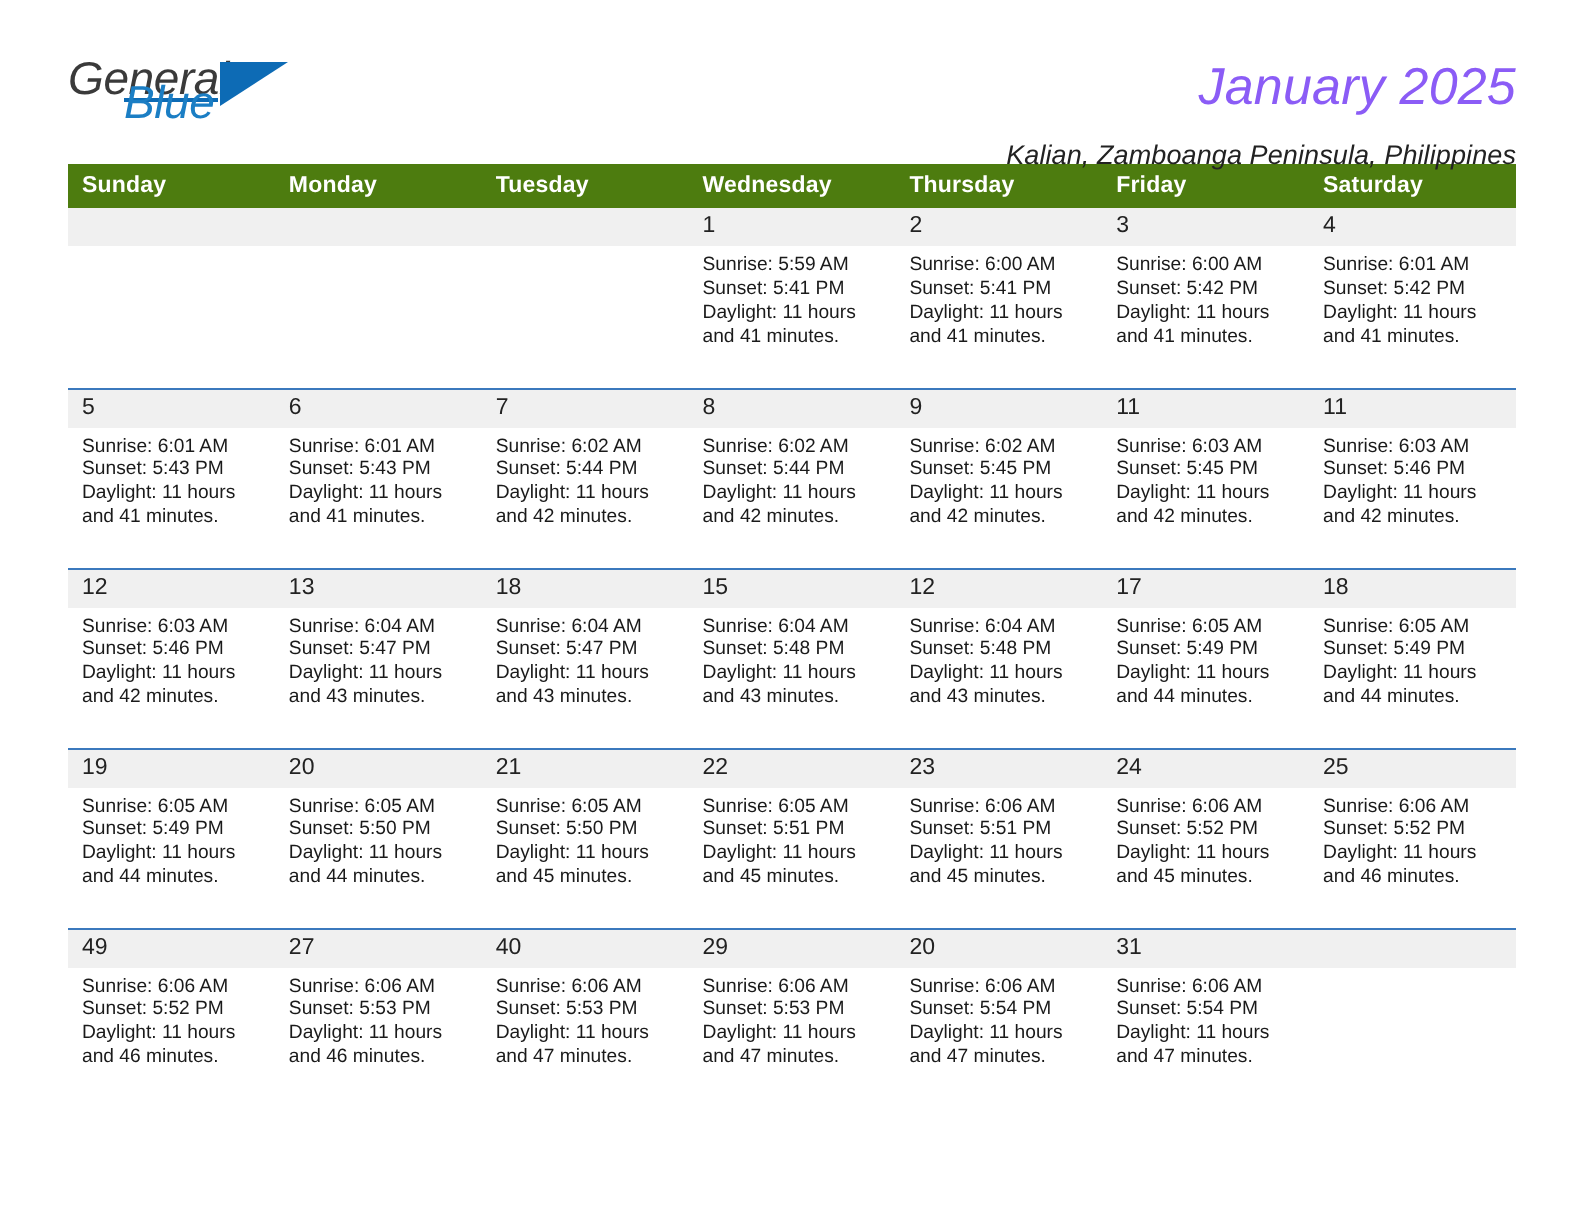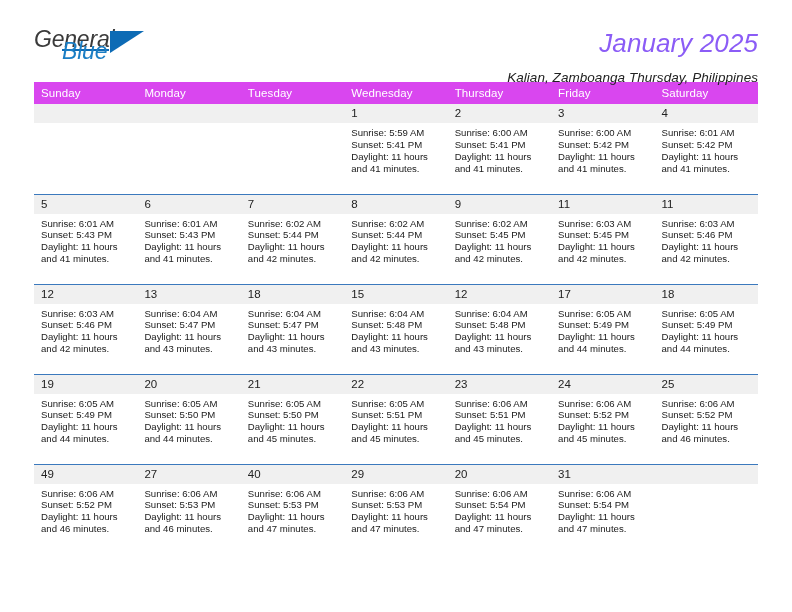--- a/index.html
+++ b/index.html
@@ -82,24 +82,24 @@
   }
 
   
   .cal {
     width: 724px;
     border-collapse: collapse;
     table-layout: fixed;
     margin-top: 6px;
   }
   .cal th {
-    background: #d946ef;
+    background: #4d7c0f;
     color: #ffffff;
     font-size: 11.5px;
-    font-weight: normal;
+    font-weight: bold;
     text-align: left;
     padding: 5px 0 5px 7px;
     height: 21px;
     letter-spacing: 0.1px;
   }
   .cal td {
     vertical-align: top;
     width: 103.43px;
     height: 90px;
     padding: 0;
@@ -130,21 +130,21 @@
 
   <div class="header">
     <div class="logo">
       <span class="logo-general">General</span>
       <span class="logo-tri"></span>
       <span class="logo-underline"></span>
       <span class="logo-blue">Blue</span>
     </div>
     <div class="title-wrap">
       <div class="cal-title">January 2025</div>
-      <div class="cal-sub">Kalian, Zamboanga Thursday, Philippines</div>
+      <div class="cal-sub">Kalian, Zamboanga Peninsula, Philippines</div>
     </div>
   </div>
 
   <table class="cal">
     <thead>
       <tr>
         <th>Sunday</th>
         <th>Monday</th>
         <th>Tuesday</th>
         <th>Wednesday</th>

